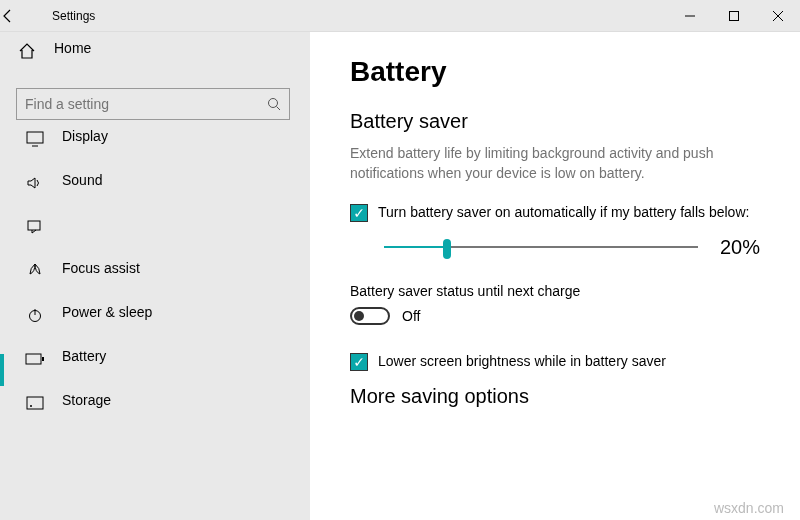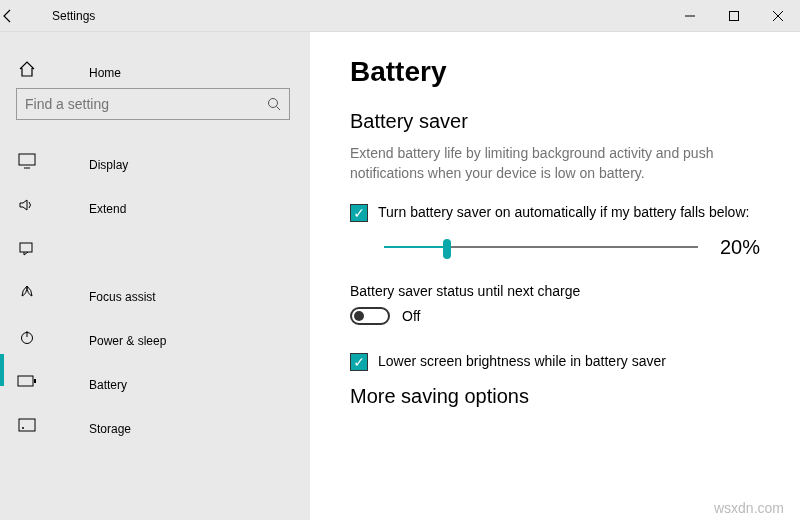--- a/index.html
+++ b/index.html
@@ -4,28 +4,28 @@
 <style>
   * { box-sizing: border-box; margin: 0; padding: 0; font-family: "Segoe UI", Arial, sans-serif; }
   body { width: 800px; height: 520px; overflow: hidden; background: #fff; color: #000; }
   .titlebar { height: 32px; display: flex; align-items: center; background: #e9e9e9; border-bottom: 1px solid #ddd; }
   .titlebar .back { width: 48px; text-align: center; font-size: 16px; }
   .titlebar .title { flex: 1; font-size: 12px; padding-left: 4px; }
   .titlebar .winbtn { width: 44px; height: 32px; display: flex; align-items: center; justify-content: center; font-size: 12px; }
   .container { display: flex; height: 488px; }
   .sidebar { width: 310px; background: #e9e9e9; padding: 0; overflow: hidden; }
   .content { flex: 1; padding: 24px 40px 0 40px; overflow: hidden; }
-  .nav-row { display: flex; align-items: flex-end; height: 40px; padding: 0 16px 0 16px; font-size: 12px; cursor: default; gap: 35px; }
+  .nav-row { display: flex; align-items: flex-start; height: 40px; padding: 0 16px 0 16px; font-size: 14px; cursor: default; }
   .nav-row .icon { width: 22px; height: 22px; display: flex; align-items: center; justify-content: center; margin-right: 16px; font-size: 16px; }
   .nav-row.home { margin-top: 8px; }
   .search-wrap { padding: 8px 20px 8px 16px; }
   .search { width: 100%; height: 32px; border: 1px solid #999; background: #e9e9e9; display: flex; align-items: center; padding: 0 8px; }
   .search input { flex: 1; border: none; background: transparent; font-size: 14px; outline: none; color: #555; }
   .category { padding: 12px 16px 10px 16px; font-size: 14px; font-weight: 600; }
-  .nav-list .nav-row { height: 44px; padding-left: 16px; }
+  .nav-list .nav-row { height: 44px; padding-left: 24px; }
   .nav-list .nav-row.active { position: relative; }
   .nav-list .nav-row.active::before { content:""; position:absolute; left:0; top:6px; bottom:6px; width:4px; background:#0aa8aa; }
   h1 { font-size: 28px; font-weight: 600; margin-bottom: 22px; }
   h2 { font-size: 20px; font-weight: 400; margin-bottom: 10px; }
   .desc { font-size: 14px; color: #737373; line-height: 1.45; margin-bottom: 20px; max-width: 400px; }
   .check-row { display: flex; align-items: flex-start; font-size: 14px; margin-bottom: 14px; }
   .checkbox { width: 18px; height: 18px; border: 1px solid #333; background: #0aa8aa; margin-right: 10px; display:flex; align-items:center; justify-content:center; color:#fff; font-size:14px; flex-shrink:0; }
   .slider-row { display:flex; align-items:center; margin: 10px 0 24px 0; }
   .slider { position:relative; flex:1; height: 20px; margin-left: 34px; margin-right: 18px; }
   .track { position:absolute; top:9px; left:0; right:0; height:2px; background:#777; }
@@ -100,21 +100,21 @@
           </span>
         <span>Display</span>
       </div>
       <div class="nav-row">
         <span class="icon">
             <svg width="18" height="16" viewBox="0 0 18 16">
               <path d="M2 6 H5 L9 3 V13 L5 10 H2 Z" stroke="#000" fill="none"></path>
               <path d="M11 5 Q14 8 11 11" stroke="#000" fill="none"></path>
             </svg>
           </span>
-        <span>Extend</span>
+        <span>Sound</span>
       </div>
       <div class="nav-row">
         <span class="icon">
             <svg width="18" height="16" viewBox="0 0 18 16">
               <rect x="2" y="2" width="12" height="9" stroke="#000" fill="none"></rect>
               <path d="M6 11 L6 14 L10 11" stroke="#000" fill="none"></path>
             </svg>
           </span>
       </div>
       <div class="nav-row">

